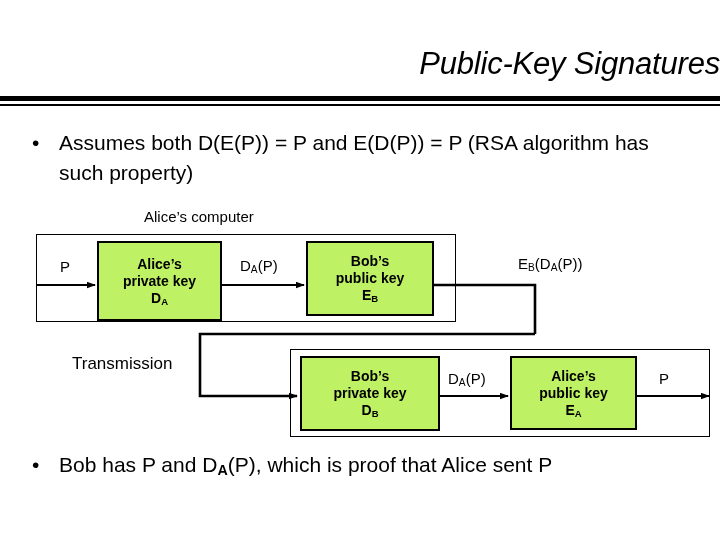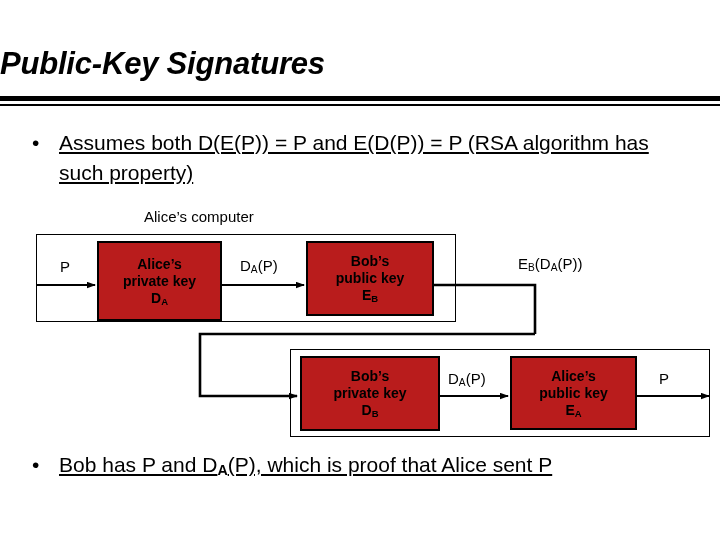--- a/index.html
+++ b/index.html
@@ -15,23 +15,23 @@
     font-family: "Liberation Sans", sans-serif;
     color: #000000;
   }
 
   
   .slide-title {
     position: absolute;
     left: 0;
     top: 46px;
     width: 720px;
-    text-align: left;
+    text-align: right;
     font-size: 31px;
-    font-weight: bold;
+    font-weight: normal;
     font-style: italic;
     letter-spacing: -0.2px;
     line-height: 36px;
     white-space: nowrap;
   }
 
   
   .rule-thick {
     position: absolute;
     left: 0;
@@ -60,21 +60,20 @@
     position: absolute;
     left: 0;
     top: 0;
     width: 22px;
     text-align: left;
     font-size: 21px;
   }
   .bullet .btext {
     display: block;
     margin-left: 27px;
-    text-decoration: underline;
   }
   #bullet-1 { left: 32px; top: 128px; width: 660px; }
   #bullet-2 { left: 32px; top: 450px; width: 670px; }
 
   sub {
     font-size: 0.68em;
     vertical-align: -0.18em;
     line-height: 0;
   }
   .sub-bold { font-weight: bold; }
@@ -107,21 +106,21 @@
   .outer-box {
     position: absolute;
     border: 1.5px solid #000;
     background: transparent;
     box-sizing: border-box;
   }
 
   .key-box {
     position: absolute;
     border: 2px solid #000;
-    background: #b91c1c;
+    background: #bef264;
     box-sizing: border-box;
     font-size: 14px;
     font-weight: bold;
     line-height: 17px;
     text-align: center;
     display: flex;
     flex-direction: column;
     align-items: center;
     justify-content: center;
   }
@@ -186,20 +185,21 @@
     <span class="kline"><span>D</span><sub>B</sub></span>
   </div>
 
   <div class="key-box" style="left:510px; top:348px; width:127px; height:74px;">
     <span class="kline">Alice’s</span>
     <span class="kline">public key</span>
     <span class="kline"><span>E</span><sub>A</sub></span>
   </div>
 
   <div class="transmission-label" style="left:72px; top:345px;">
+    <span style="display:block;">Transmission</span>
   </div>
 
   <div class="dlabel" style="left:60px; top:250px;">P</div>
 
   <div class="dlabel" style="left:240px; top:249px;"><span>D</span><sub>A</sub><span>(P)</span></div>
 
   <div class="dlabel" style="left:518px; top:247px;"><span>E</span><sub>B</sub><span>(D</span><sub>A</sub><span>(P))</span></div>
 
   <div class="dlabel" style="left:448px; top:362px;"><span>D</span><sub>A</sub><span>(P)</span></div>
 

